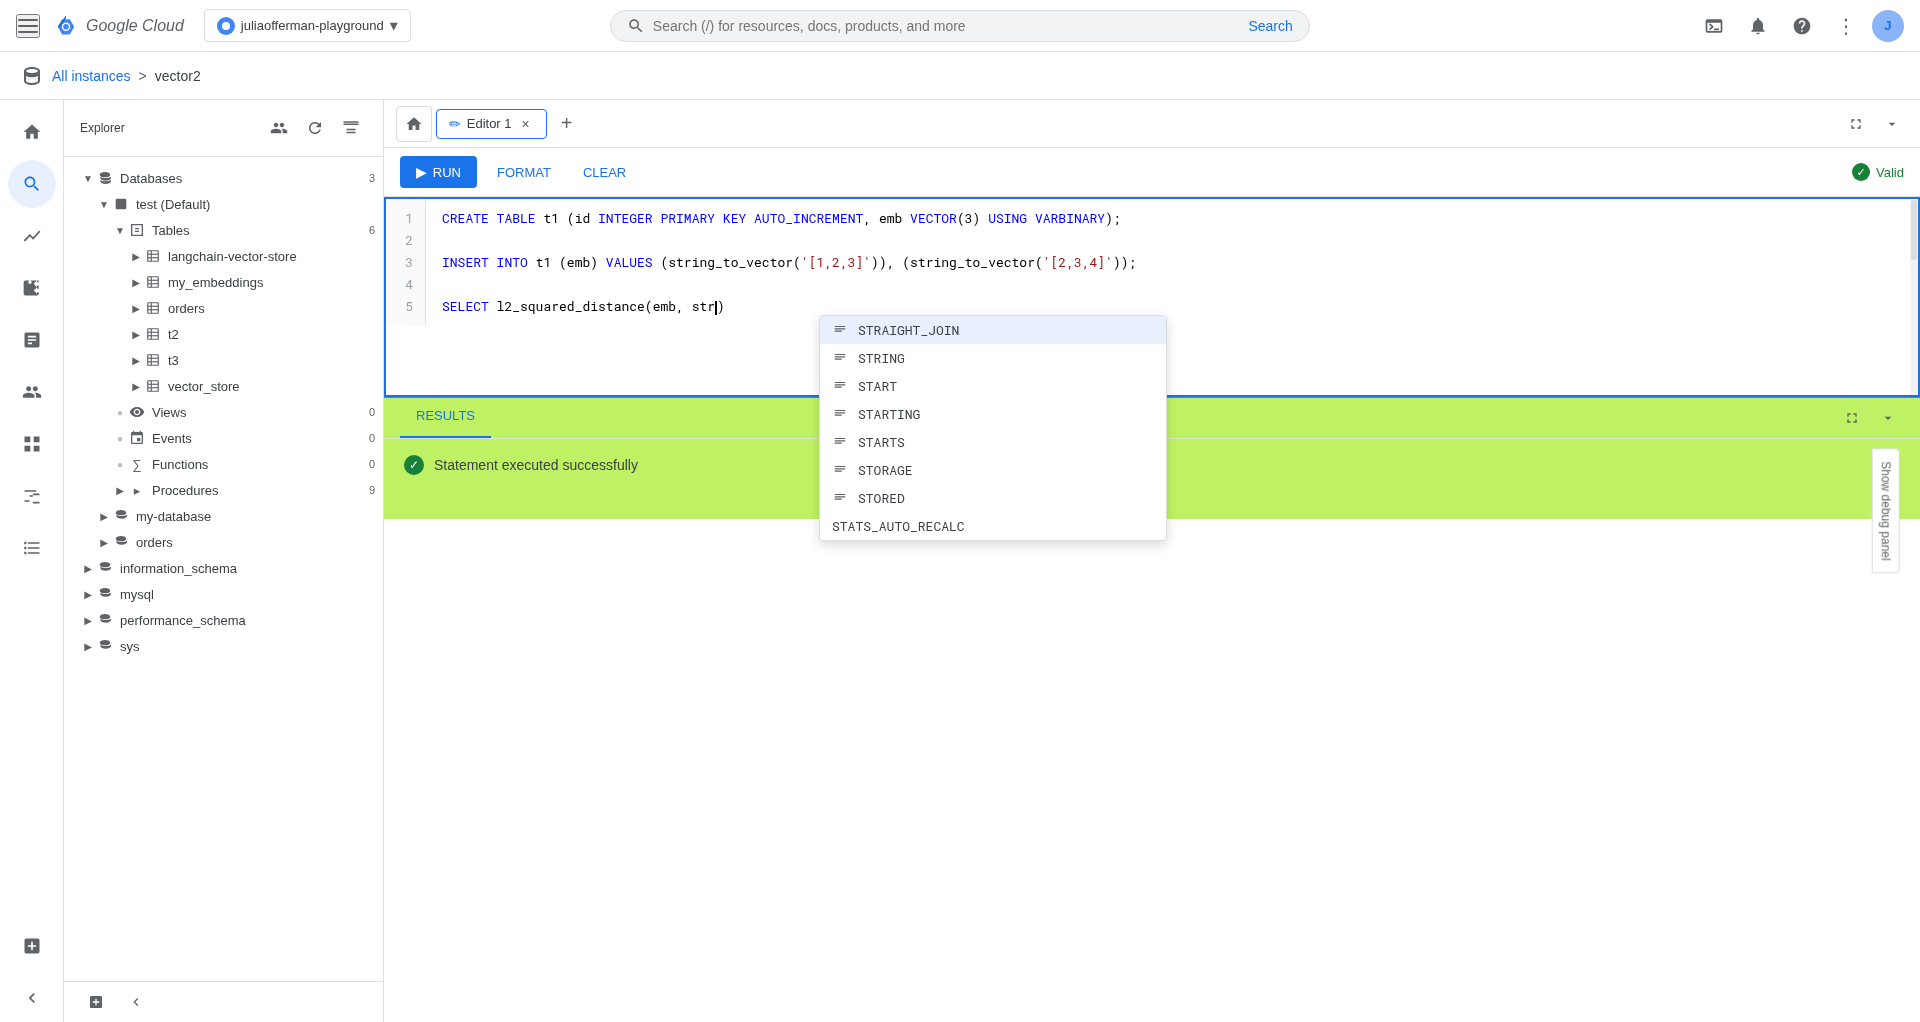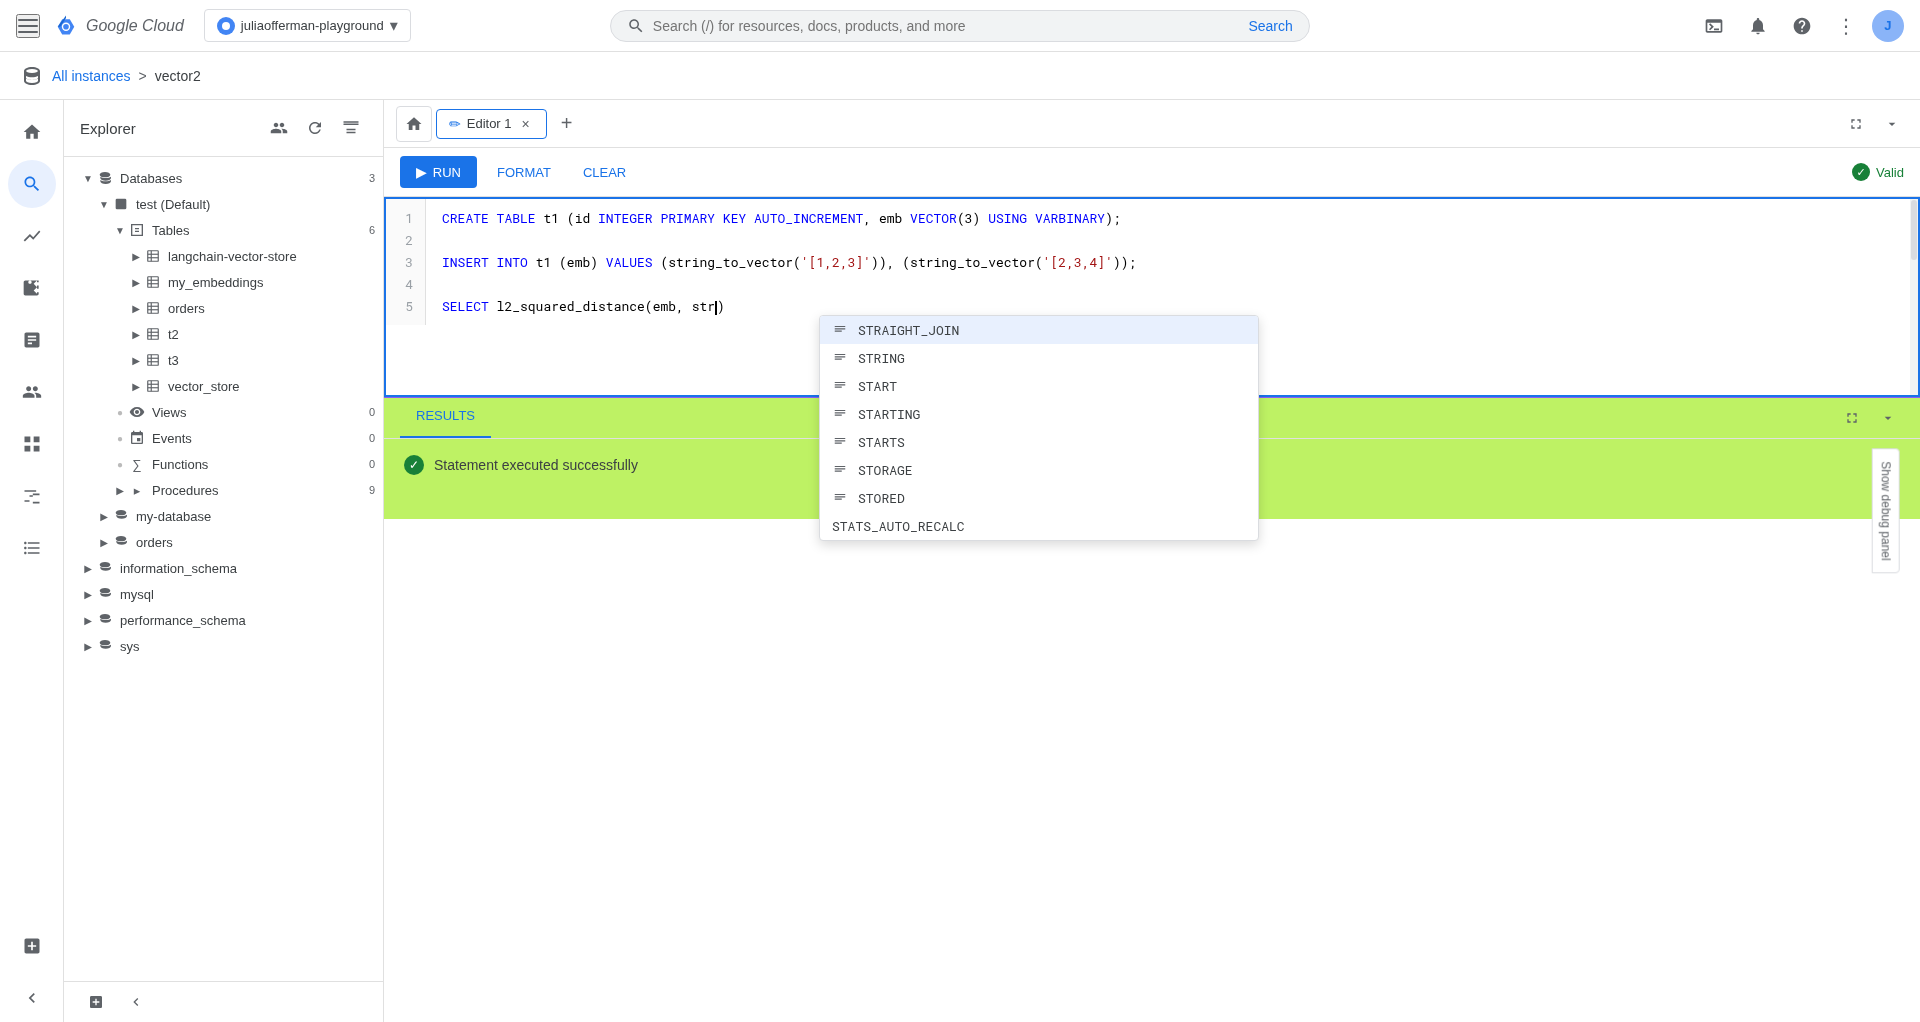--- a/index.html
+++ b/index.html
@@ -93,21 +93,21 @@
       border-right: 1px solid #e0e0e0;
       display: flex;
       flex-direction: column;
       flex-shrink: 0;
       overflow: hidden;
     }
     .explorer-header {
       display: flex; align-items: center; padding: 12px 16px;
       border-bottom: 1px solid #e0e0e0;
     }
-    .explorer-title { font-size: 15px; font-weight: 500; color: #3c4043; flex: 1; }
+    .explorer-title { font-size: 12px; font-weight: 500; color: #3c4043; flex: 1; }
     .explorer-actions { display: flex; align-items: center; gap: 4px; }
     .explorer-action-btn { width: 32px; height: 32px; border-radius: 50%; border: none; background: none; cursor: pointer; display: flex; align-items: center; justify-content: center; color: #5f6368; font-size: 16px; }
 
     .tree-container { flex: 1; overflow-y: auto; padding: 8px 0; }
     .tree-item {
       display: flex; align-items: center;
       padding: 4px 8px; cursor: pointer; position: relative;
     }
     .tree-indent-1 { padding-left: 16px; }
     .tree-indent-2 { padding-left: 32px; }
@@ -218,21 +218,21 @@
     .str { color: #a31515; }
     .plain { color: #000; }
     .cursor { display: inline-block; width: 2px; background: #000; height: 14px; vertical-align: middle; animation: blink 1s step-end infinite; }
     @keyframes blink { 0%, 100% { opacity: 1; } 50% { opacity: 0; } }
 
     
     .autocomplete-dropdown {
       position: absolute;
       top: 118px;
       left: 435px;
-      width: 440px;
+      width: 348px;
       background: #fff;
       border: 1px solid #dadce0;
       border-radius: 4px;
       box-shadow: 0 4px 12px rgba(0,0,0,0.15);
       z-index: 50;
       overflow: hidden;
     }
     .autocomplete-list {
       max-height: 230px;
       overflow-y: auto;

